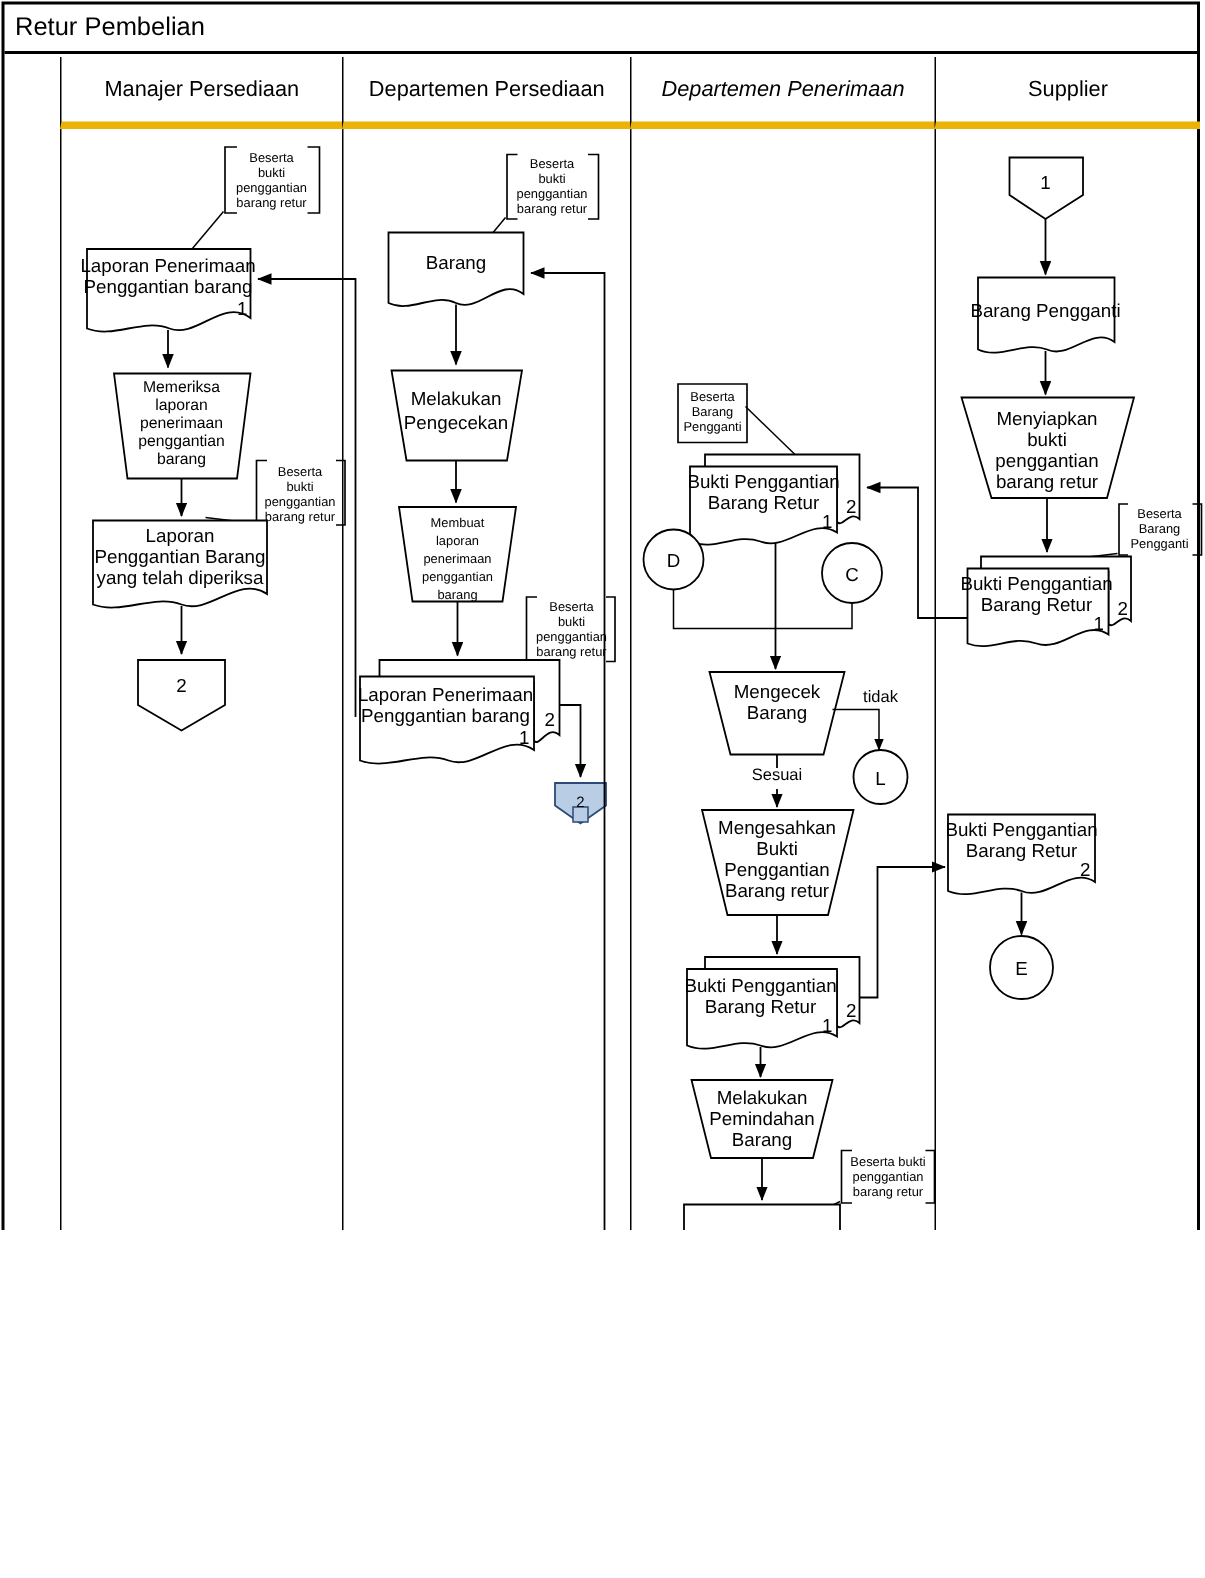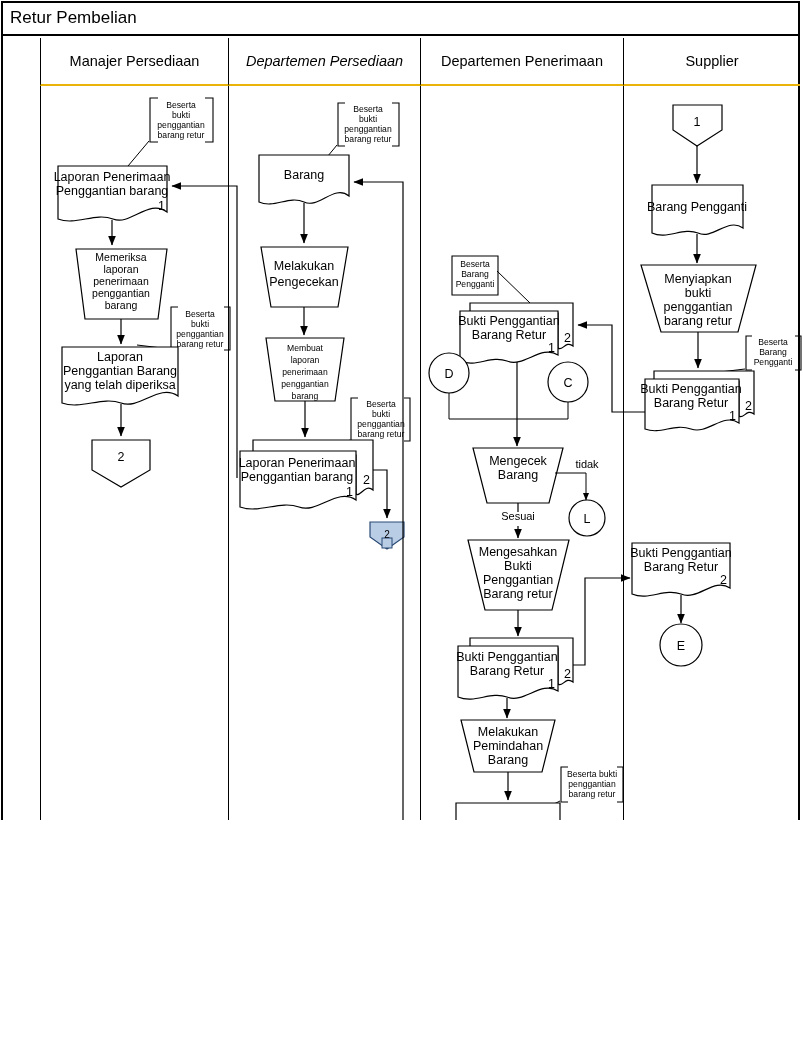--- a/index.html
+++ b/index.html
@@ -5,21 +5,21 @@
   html,body{margin:0;padding:0;background:#fff;}
   body{font-family:"Liberation Sans",sans-serif;}
   #page{position:relative;width:803px;height:820px;background:#fff;overflow:hidden;}
 
   
   .frame{position:absolute;left:1px;top:1px;width:799px;height:1048px;border:2px solid #000;box-sizing:border-box;}
   .title-bar{position:absolute;left:3px;top:3px;width:795px;height:33px;box-sizing:border-box;border-bottom:2px solid #000;}
   .title-text{position:absolute;left:10px;top:8px;font-size:17px;color:#000;white-space:nowrap;}
 
   
-  .lane-head{position:absolute;top:38px;height:48px;box-sizing:border-box;border-left:1px solid #000;border-bottom:2px solid #eab308;display:flex;align-items:center;justify-content:center;}
+  .lane-head{position:absolute;top:38px;height:48px;box-sizing:border-box;border-left:1px solid #000;border-bottom:5px solid #eab308;display:flex;align-items:center;justify-content:center;}
   .lane-head span{font-size:14.5px;color:#000;white-space:nowrap;}
   .lane-body{position:absolute;top:86px;height:962px;box-sizing:border-box;border-left:1px solid #000;}
 
   svg.layer{position:absolute;left:0;top:0;width:803px;height:1052px;overflow:visible;}
 
   
   .ntext{font-family:"Liberation Sans",sans-serif;fill:#000;text-anchor:middle;}
   .t13{font-size:12.5px;}
   .t11{font-size:10.5px;}
   .t9{font-size:8.6px;}
@@ -41,24 +41,24 @@
 <div id="page">
 
   <div class="frame"></div>
 
   <div class="title-bar"></div>
   <div class="title-text">Retur Pembelian</div>
 
   <div class="lane-head" style="left:40px;width:188px;">
     <span>Manajer Persediaan</span>
   </div>
-  <div class="lane-head" style="left:228px;width:192px;font-style:italic;">
+  <div class="lane-head" style="left:228px;width:192px;">
     <span>Departemen Persediaan</span>
   </div>
-  <div class="lane-head" style="left:420px;width:203px;">
+  <div class="lane-head" style="left:420px;width:203px;font-style:italic;">
     <span>Departemen Penerimaan</span>
   </div>
   <div class="lane-head" style="left:623px;width:177px;">
     <span>Supplier</span>
   </div>
 
   <div class="lane-body" style="left:40px;width:188px;"></div>
   <div class="lane-body" style="left:228px;width:192px;"></div>
   <div class="lane-body" style="left:420px;width:203px;"></div>
   <div class="lane-body" style="left:623px;width:177px;"></div>

